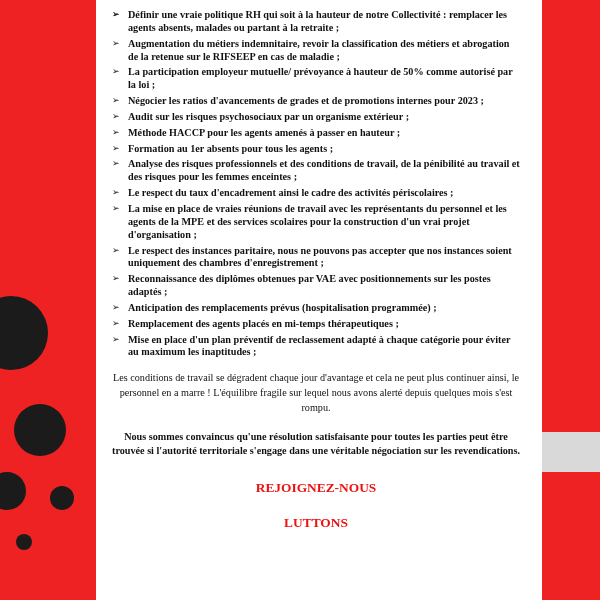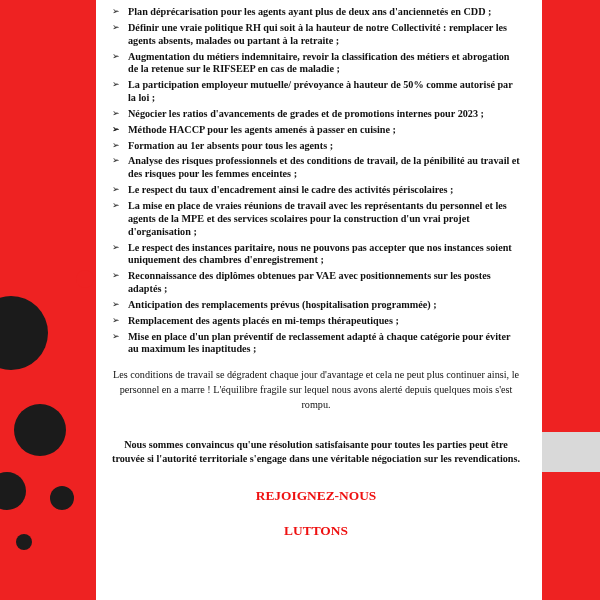--- a/index.html
+++ b/index.html
@@ -111,21 +111,21 @@
   
   .para {
     font-size: 10.2px;
     line-height: 1.45;
     color: #111111;
     margin: 12px 0 0 0;
     text-align: center;
   }
   .para.bold {
     font-weight: bold;
-    margin-top: 25px;
+    margin-top: 14px;
   }
 
   
   .slogan {
     margin-top: 22px;
     text-align: center;
     color: #ee1111;
     font-weight: bold;
     font-size: 13.4px;
     line-height: 1.0;
@@ -148,27 +148,27 @@
     <div class="dot dot-c"></div>
     <div class="dot dot-d"></div>
     <div class="dot dot-e"></div>
     <div class="dot-red dot-red-a"></div>
     <div class="dot-red dot-red-b"></div>
   </div>
 
   <div class="sheet">
 
     <ul class="claims">
-      <li><span class="arrow">➢</span><span>Plan déprécarisation pour les agents ayant plus de deux ans d'anciennetés en CDD ;</span></li>
+      <li><span class="arrow">➢</span></li>
       <li><span class="arrow">➢</span><span>Définir une vraie politique RH qui soit à la hauteur de notre Collectivité : remplacer les agents absents, malades ou partant à la retraite ;</span></li>
       <li><span class="arrow">➢</span><span>Augmentation du métiers indemnitaire, revoir la classification des métiers et abrogation de la retenue sur le RIFSEEP en cas de maladie ;</span></li>
       <li><span class="arrow">➢</span><span>La participation employeur mutuelle/ prévoyance à hauteur de 50% comme autorisé par la loi ;</span></li>
       <li><span class="arrow">➢</span><span>Négocier les ratios d'avancements de grades et de promotions internes pour 2023 ;</span></li>
-      <li><span class="arrow">➢</span></li>
-      <li><span class="arrow">➢</span><span>Méthode HACCP pour les agents amenés à passer en cuisine ;</span></li>
+      <li><span class="arrow">➢</span><span>Audit sur les risques psychosociaux par un organisme extérieur ;</span></li>
+      <li><span class="arrow">➢</span><span>Méthode HACCP pour les agents amenés à passer en hauteur ;</span></li>
       <li><span class="arrow">➢</span><span>Formation au 1er absents pour tous les agents ;</span></li>
       <li><span class="arrow">➢</span><span>Analyse des risques professionnels et des conditions de travail, de la pénibilité au travail et des risques pour les femmes enceintes ;</span></li>
       <li><span class="arrow">➢</span><span>Le respect du taux d'encadrement ainsi le cadre des activités périscolaires ;</span></li>
       <li><span class="arrow">➢</span><span>La mise en place de vraies réunions de travail avec les représentants du personnel et les agents de la MPE et des services scolaires pour la construction d'un vrai projet d'organisation ;</span></li>
       <li><span class="arrow">➢</span><span>Le respect des instances paritaire, nous ne pouvons pas accepter que nos instances soient uniquement des chambres d'enregistrement ;</span></li>
       <li><span class="arrow">➢</span><span>Reconnaissance des diplômes obtenues par VAE avec positionnements sur les postes adaptés ;</span></li>
       <li><span class="arrow">➢</span><span>Anticipation des remplacements prévus (hospitalisation programmée) ;</span></li>
       <li><span class="arrow">➢</span><span>Remplacement des agents placés en mi-temps thérapeutiques ;</span></li>
       <li><span class="arrow">➢</span><span>Mise en place d'un plan préventif de reclassement adapté à chaque catégorie pour éviter au maximum les inaptitudes ;</span></li>
     </ul>

